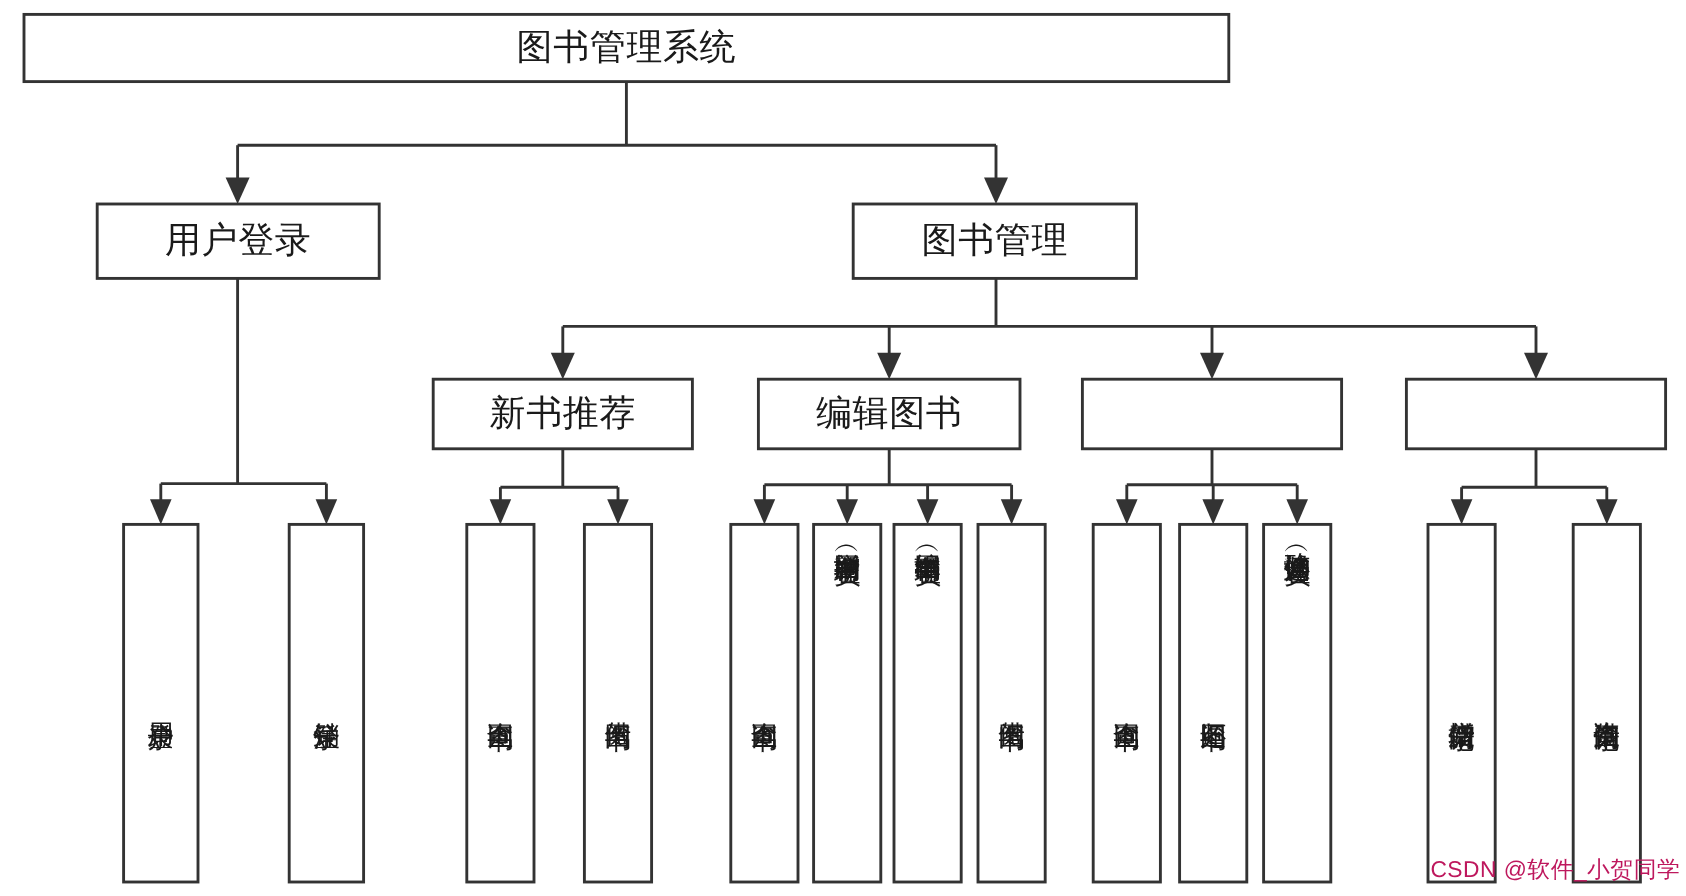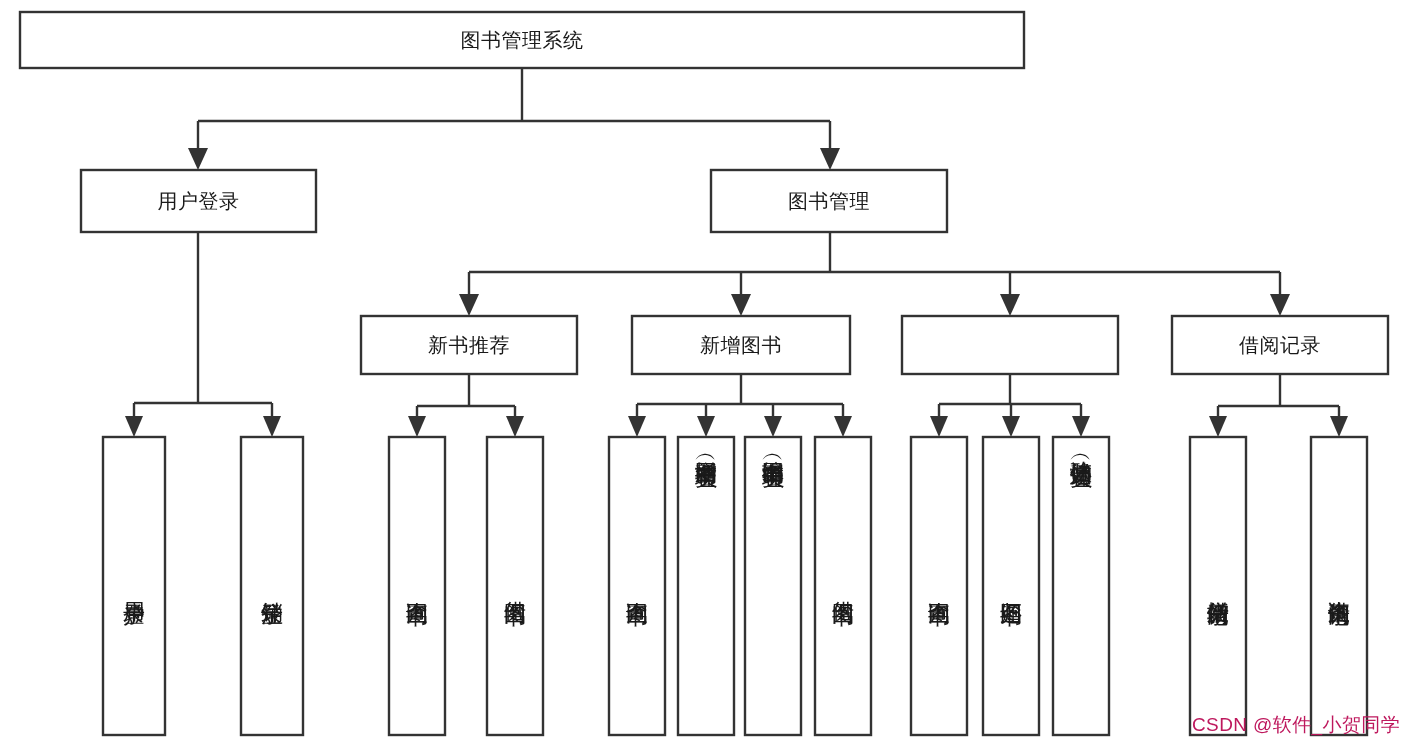--- a/index.html
+++ b/index.html
@@ -43,21 +43,21 @@
   .node-label {
     position: absolute;
     display: flex;
     align-items: center;
     justify-content: center;
     color: #1a1a1a;
     pointer-events: none;
     -webkit-font-smoothing: antialiased;
   }
   .node-label.horizontal {
-    font-size: 20px;
+    font-size: 30px;
     line-height: 1.15;
     letter-spacing: 0.5px;
     writing-mode: horizontal-tb;
     text-align: center;
   }
   .node-label.vertical {
     font-size: 22px;
     line-height: 1.18;
     letter-spacing: 1px;
     writing-mode: vertical-rl;
@@ -195,24 +195,23 @@
   </svg>
 
   <div class="node-label horizontal" style="left:20px; top:12px; width:1004px; height:56px;">图书管理系统</div>
 
   <div class="node-label horizontal" style="left:81px; top:170px; width:235px; height:62px;">用户登录</div>
 
   <div class="node-label horizontal" style="left:361px; top:316px; width:216px; height:58px;">新书推荐</div>
 
   <div class="node-label horizontal" style="left:711px; top:170px; width:236px; height:62px;">图书管理</div>
 
-  <div class="node-label horizontal" style="left:632px; top:316px; width:218px; height:58px;">新增图书</div>
-
-
-  <div class="node-label horizontal" style="left:1172px; top:316px; width:216px; height:58px;">借阅记录</div>
+  <div class="node-label horizontal" style="left:632px; top:316px; width:218px; height:58px;">编辑图书</div>
+
+
 
   <div class="node-label vertical centerv" style="left:103px; top:437px; width:62px; height:298px;">用户登录</div>
 
   <div class="node-label vertical centerv" style="left:241px; top:437px; width:62px; height:298px;">注销登录</div>
 
   <div class="node-label vertical centerv" style="left:389px; top:437px; width:56px; height:298px;">查询图书</div>
 
   <div class="node-label vertical centerv" style="left:487px; top:437px; width:56px; height:298px;">借阅图书</div>
 
   <div class="node-label vertical centerv" style="left:609px; top:437px; width:56px; height:298px;">查询图书</div>

